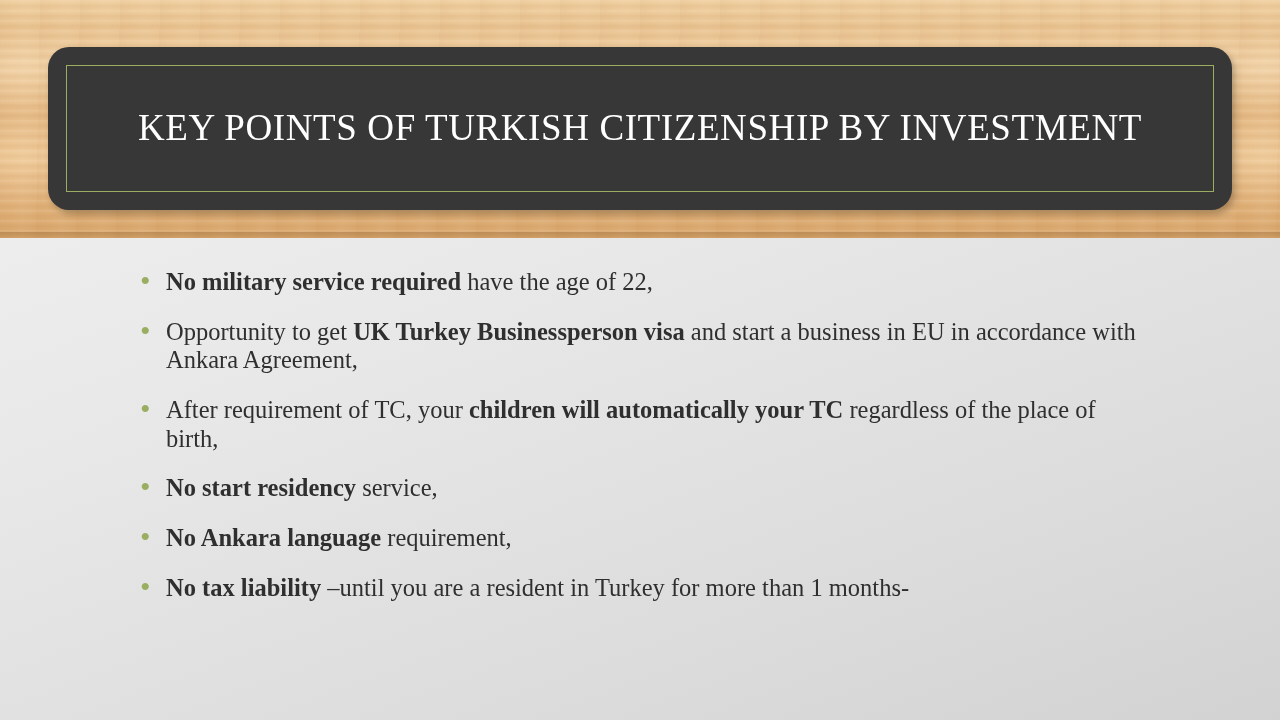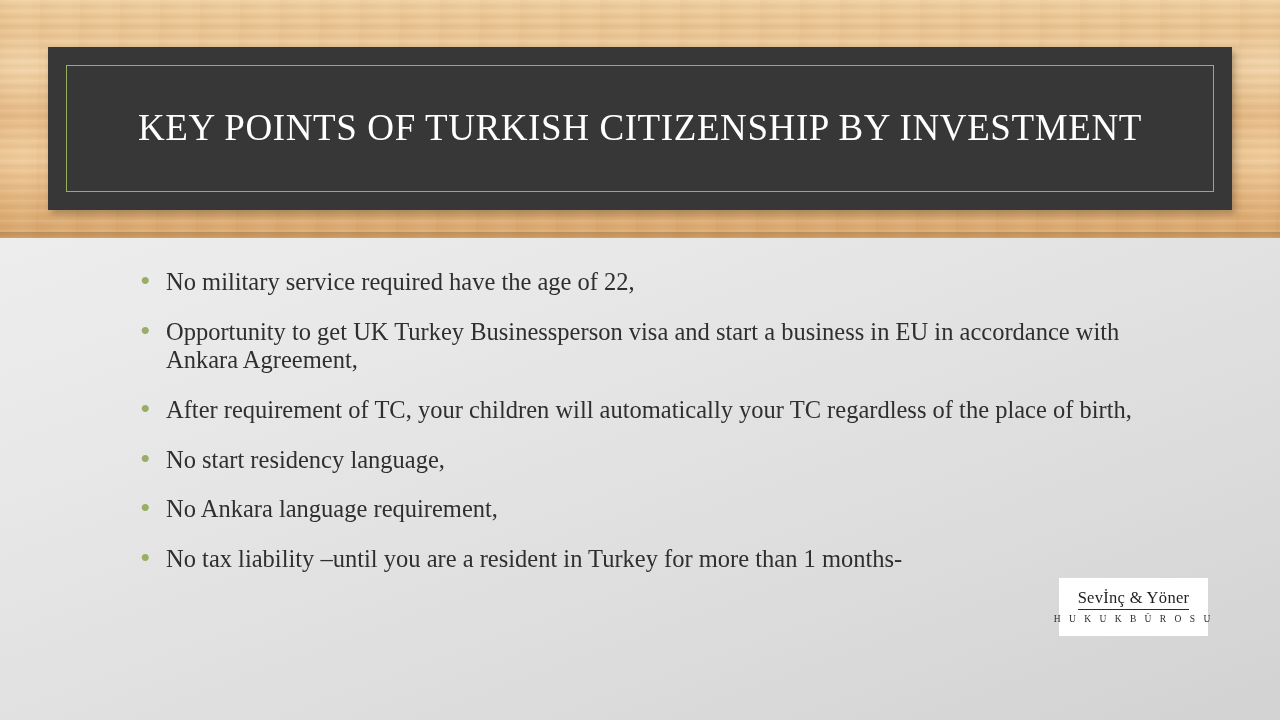--- a/index.html
+++ b/index.html
@@ -71,20 +71,21 @@
   
   .title-plaque {
     position: absolute;
     top: 47px;
     left: 48px;
     width: 1184px;
     height: 163px;
     background: #373737;
     box-shadow: 3px 4px 7px rgba(60,40,15,0.35);
     box-sizing: border-box;
+    border-radius: 21px;
   }
   .title-inner-border {
     position: absolute;
     top: 18px;
     left: 18px;
     right: 18px;
     bottom: 18px;
     border: 1px solid #9aae62;
     box-sizing: border-box;
     display: flex;
@@ -125,21 +126,21 @@
     margin-top: -2px;
   }
   .bullet-text {
     flex: 1 1 auto;
     font-family: "Liberation Serif", serif;
     font-size: 24.5px;
     line-height: 1.17;
     color: #2f2f2f;
   }
   .bullet-text b {
-    font-weight: normal;
+    font-weight: bold;
     margin-top: 48px;
   }
 
   
   .logo-box {
     position: absolute;
     left: 1059px;
     top: 578px;
     width: 149px;
     height: 58px;
@@ -193,30 +194,26 @@
       <div class="bullet-row">
         <span class="bullet-dot">•</span>
         <div class="bullet-text"><span>Opportunity to get </span><b>UK Turkey Businessperson visa</b><span> and start a business in EU in accordance with Ankara Agreement,</span></div>
       </div>
       <div class="bullet-row">
         <span class="bullet-dot">•</span>
         <div class="bullet-text"><span>After requirement of TC, your </span><b>children will automatically your TC</b><span> regardless of the place of birth,</span></div>
       </div>
       <div class="bullet-row">
         <span class="bullet-dot">•</span>
-        <div class="bullet-text"><b>No start residency</b><span> language,</span></div>
+        <div class="bullet-text"><b>No start residency</b><span> service,</span></div>
       </div>
       <div class="bullet-row">
         <span class="bullet-dot">•</span>
         <div class="bullet-text"><b>No Ankara language</b><span> requirement,</span></div>
       </div>
       <div class="bullet-row">
         <span class="bullet-dot">•</span>
         <div class="bullet-text"><b>No tax liability</b><span> –until you are a resident in Turkey for more than 1 months-</span></div>
       </div>
     </div>
 
-  <div class="logo-box">
-    <div class="logo-main">Sevİnç &amp; Yöner</div>
-    <div class="logo-sub">H U K U K   B Ü R O S U</div>
-  </div>
 
 </div>
 
 </body></html>

